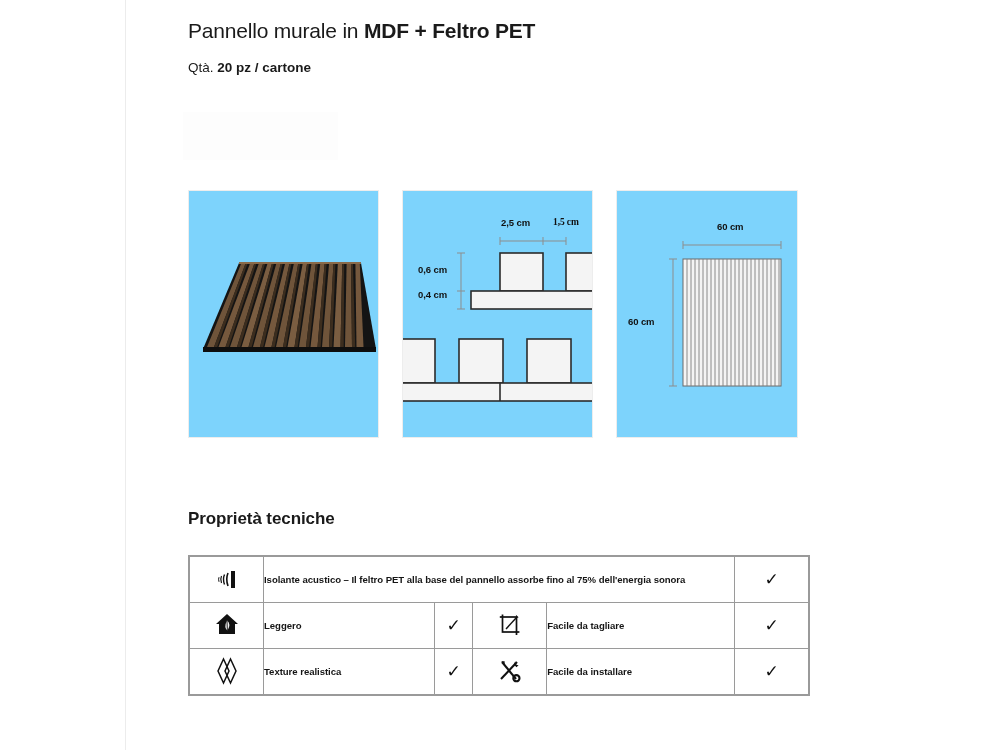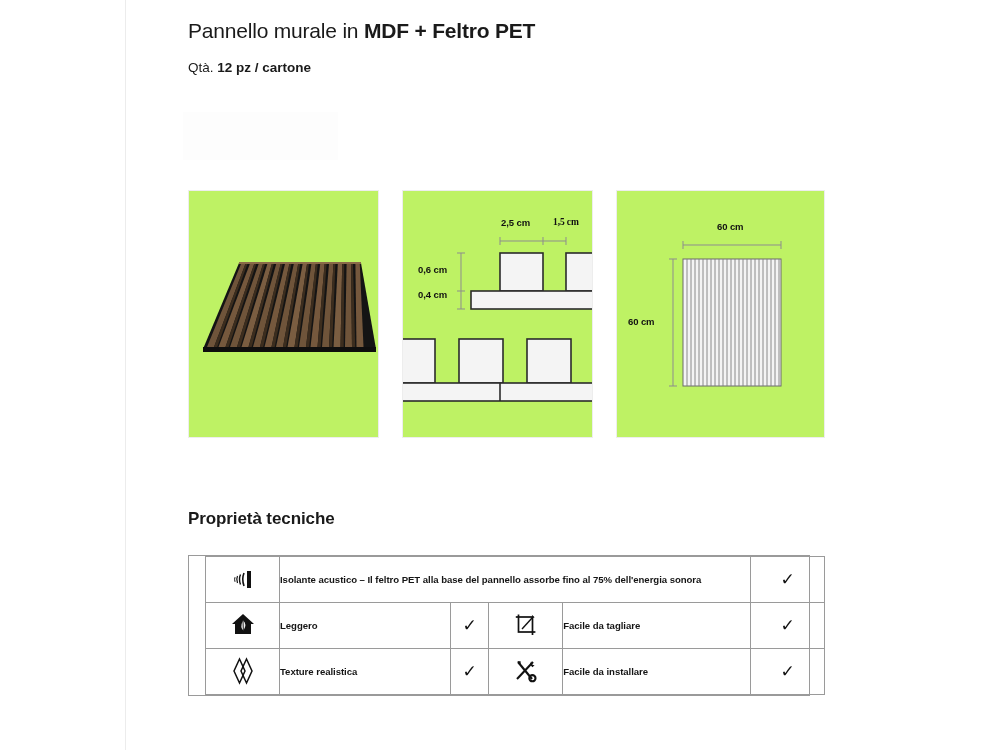--- a/index.html
+++ b/index.html
@@ -50,26 +50,26 @@
     left: 183px; top: 112px;
     width: 155px; height: 48px;
     background: #fdfdfd;
     border-radius: 1px;
   }
 
   
   .panels { position: absolute; left: 188px; top: 190px; }
   .panel {
     position: absolute;
-    background: #bef264;
+    background: #7dd3fc;
     border: 1px solid #ededed;
   }
   .panel-photo  { left: 0px;   top: 0; width: 191px; height: 248px; }
   .panel-detail { left: 214px; top: 0; width: 191px; height: 248px; overflow: hidden; }
-  .panel-face   { left: 428px; top: 0; width: 209px; height: 248px; }
+  .panel-face   { left: 428px; top: 0; width: 182px; height: 248px; }
 
   
   .photo-stage {
     position: absolute; left: 0; top: 0;
     width: 191px; height: 248px;
   }
   .photo-svg { position: absolute; left: 4px; top: 46px; }
 
   
   .dimtxt {
@@ -91,21 +91,21 @@
   }
 
   .table {
     position: absolute;
     left: 188px; top: 555px;
     width: 622px;
     border: 1px solid #9a9a9a;
     border-collapse: collapse;
     background: #fff;
   }
-  .table table { border-collapse: collapse; width: 100%; margin-left: 16px; }
+  .table table { border-collapse: collapse; width: 100%; }
   .table td {
     border: 1px solid #9a9a9a;
     height: 46px;
     vertical-align: middle;
     padding: 0;
   }
   .c-icon  { width: 74px;  text-align: center; }
   .c-text  { font-size: 9.6px; font-weight: 700; padding-left: 14px;
              letter-spacing: -0.05px; color: #151515; }
   .c-check { width: 38px; text-align: center; }
@@ -130,21 +130,21 @@
 <div id="page">
 
   <div class="margin-rule"></div>
 
   <div class="header">
     <div class="title">
       <span>Pannello murale in </span><span class="strong">MDF + Feltro PET</span>
     </div>
     <div class="subline">
       <div>
-        <span class="lbl">Qtà. </span><span class="val">12 pz / cartone</span>
+        <span class="lbl">Qtà. </span><span class="val">20 pz / cartone</span>
       </div>
     </div>
   </div>
 
   <div class="ghost-block"></div>
 
   <div class="panels">
 
     <div class="panel panel-photo">
       <div class="photo-stage">

